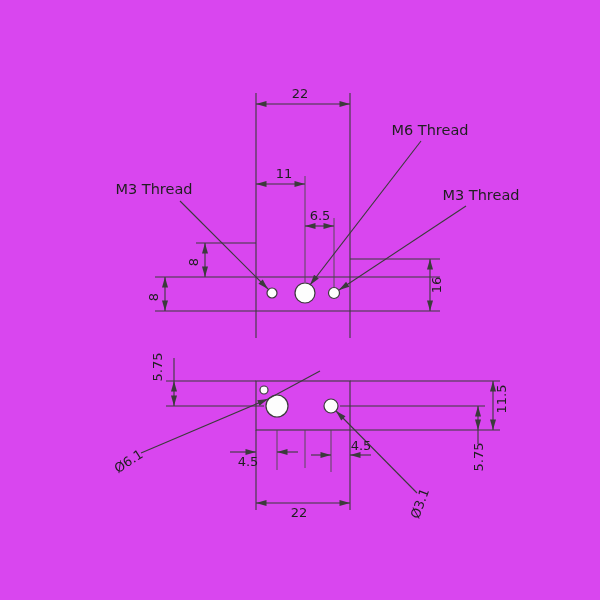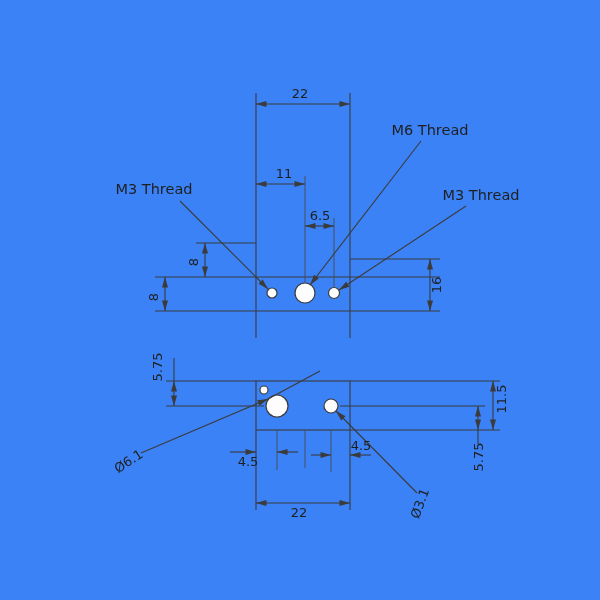--- a/index.html
+++ b/index.html
@@ -1,18 +1,18 @@
 <!DOCTYPE html>
 <html><head>
 <meta charset="utf-8">
 <style>
   html,body { margin:0; padding:0; background:#ffffff; }
   .stage {
     width:600px; height:600px; position:relative;
-    background:#3b82f6;
+    background:#d946ef;
     font-family:"DejaVu Sans", sans-serif;
   }
   svg line, svg rect { stroke:#3b3b3b; stroke-width:1.1; fill:none; }
   svg circle { stroke:#3b3b3b; stroke-width:1.2; fill:#fdfdfd; }
   svg line.thin { stroke-width:0.9; stroke:#4a4a4a; }
   svg text {
     fill:#1f1f1f;
     font-family:"DejaVu Sans", sans-serif;
     font-size:13px;
   }

